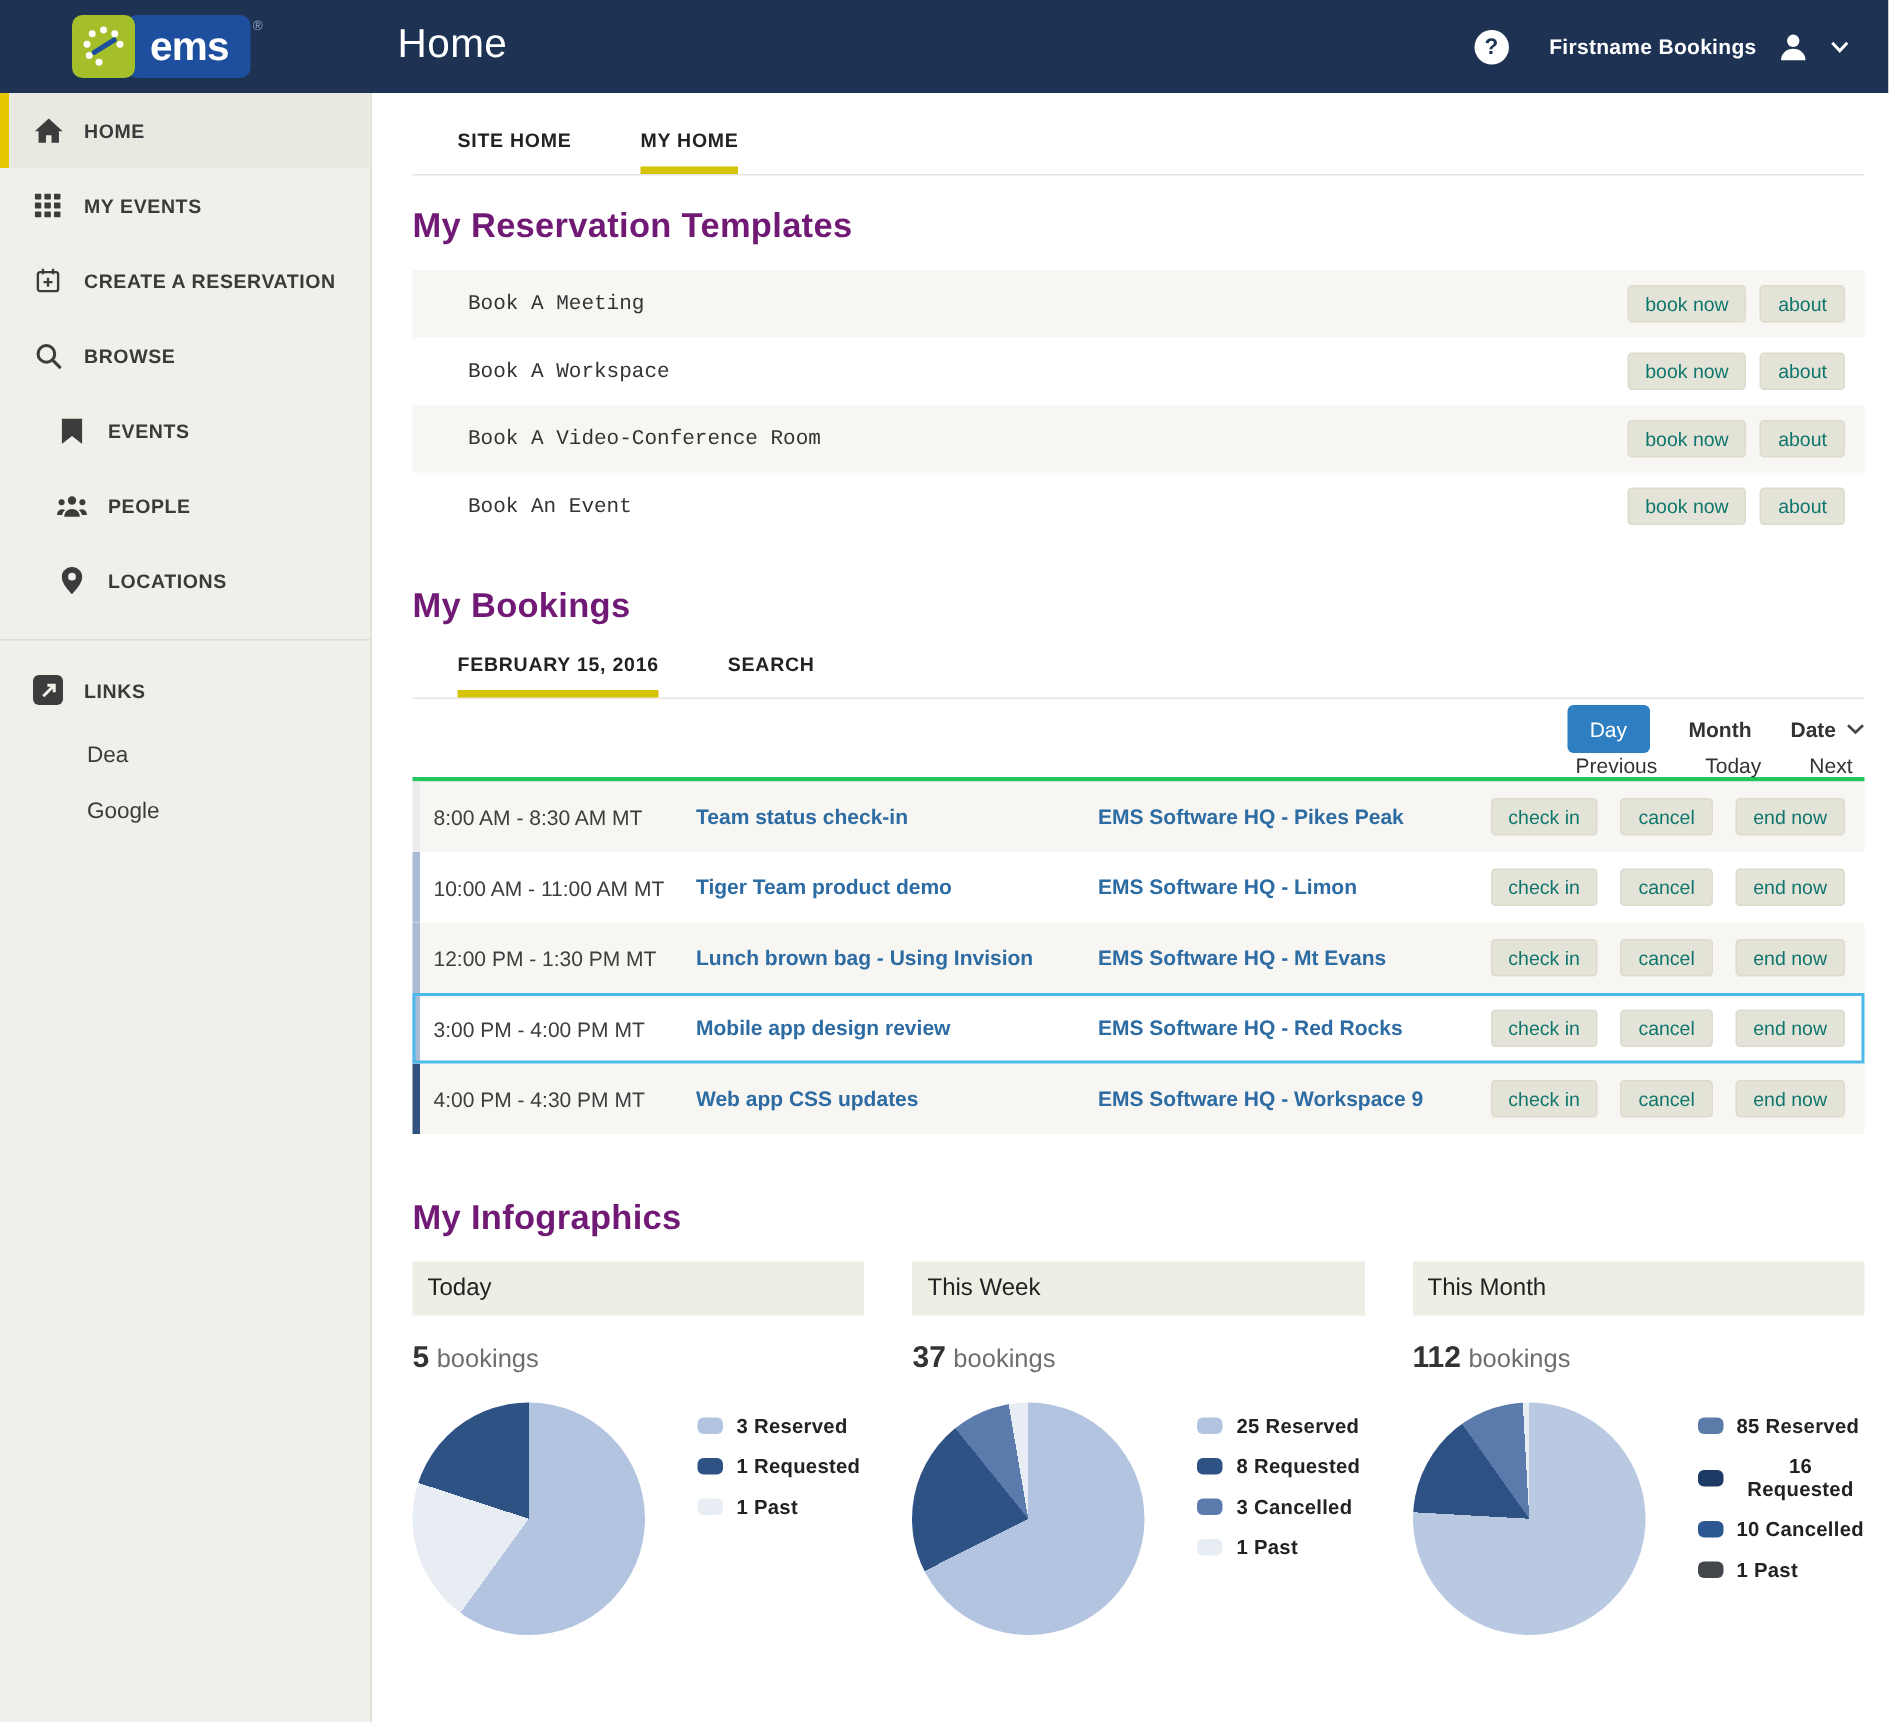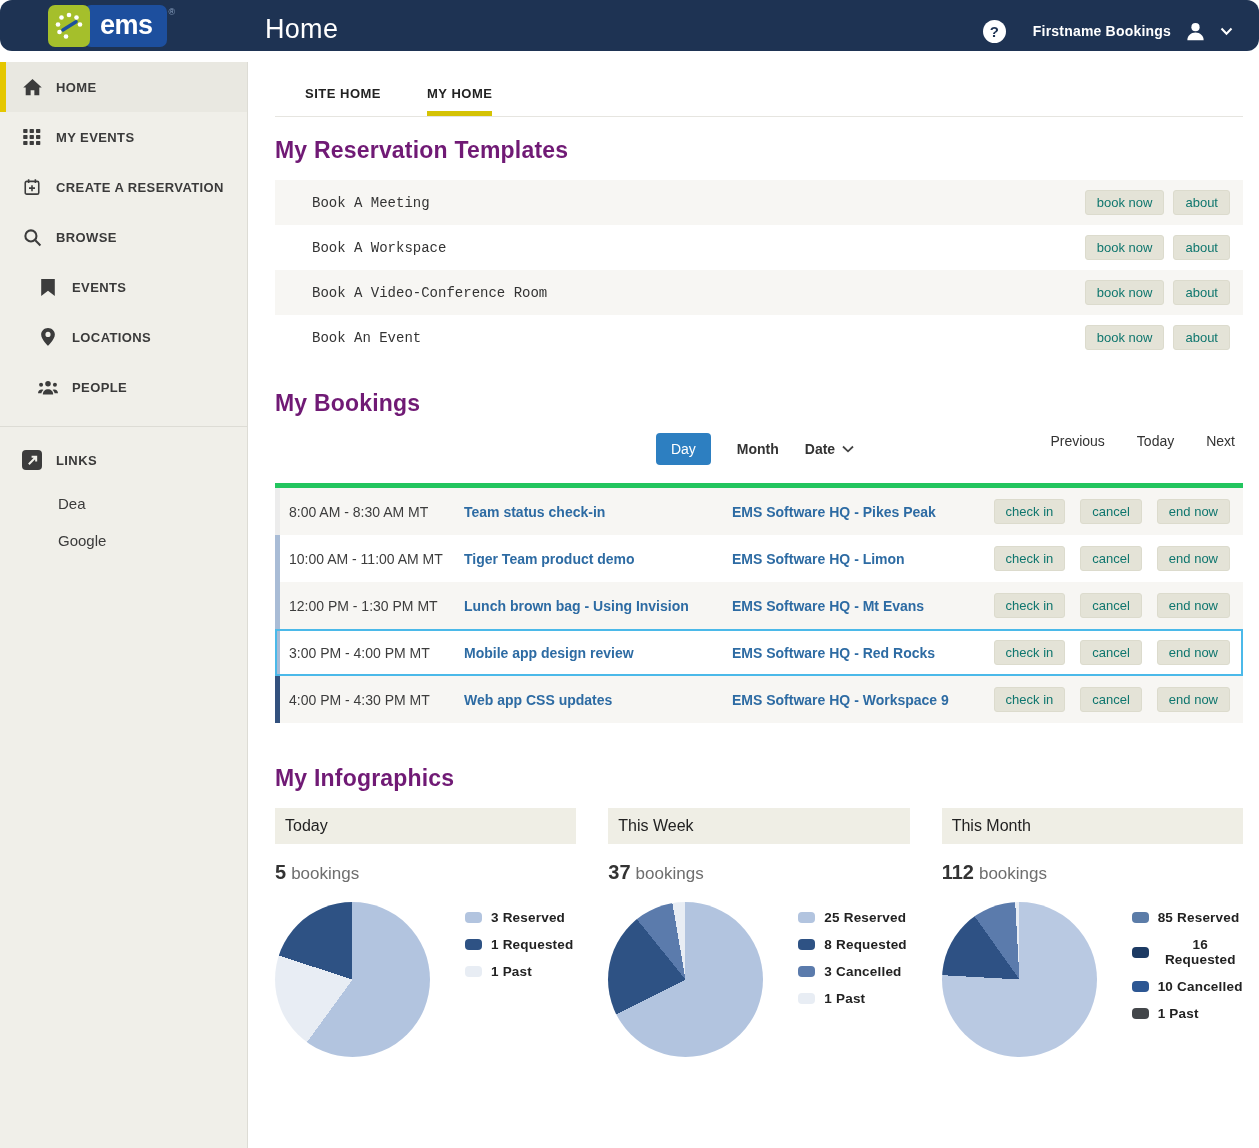--- a/index.html
+++ b/index.html
@@ -1,21 +1,21 @@
 <!DOCTYPE html>
 <html><head>
 <meta charset="utf-8">
 <style>
   * { margin:0; padding:0; box-sizing:border-box; }
   html,body { width:1259px; height:1148px; background:#fff; overflow:hidden;
     font-family:"Liberation Sans", sans-serif; color:#333; }
   .page { position:relative; width:1259px; height:1148px; }
 
   
-  .header { height:51px; background:#1e3353; display:flex; align-items:center; position:relative;border-radius:12px; }
+  .header { height:62px; background:#1e3353; display:flex; align-items:center; position:relative; }
   .logo { display:flex; align-items:flex-start; margin-left:48px; position:relative; }
   .logo-green { width:42px; height:42px; background:#a5bf2b; border-radius:7px; position:relative; z-index:2; display:flex; align-items:center; justify-content:center; }
   .logo-blue { height:42px; background:#1d4f9e; border-radius:7px; margin-left:-6px; padding:0 14px 0 16px; display:flex; align-items:center; }
   .logo-text { color:#fff; font-weight:700; font-size:27px; letter-spacing:-0.5px; line-height:1; }
   .logo-reg { color:#8fa6c5; font-size:9px; margin-left:2px; align-self:flex-start; margin-top:2px; }
   .page-title { position:absolute; left:265px; top:14px; color:#fff; font-size:27px; font-weight:300; letter-spacing:0.3px; }
   .header-right { position:absolute; right:26px; top:0; height:62px; display:flex; align-items:center; gap:13px; }
   .help-circle { width:23px; height:23px; background:#fff; color:#1e3353; border-radius:50%; display:flex; align-items:center; justify-content:center; font-weight:700; font-size:15px; margin-right:14px; cursor:pointer; }
   .user-name { color:#fff; font-size:14px; font-weight:700; letter-spacing:0.2px; }
   .user-icon svg { display:block; }
@@ -42,21 +42,21 @@
 
   
   .tpl-row { display:flex; align-items:center; height:45px; padding-left:37px; }
   .tpl-row:nth-child(odd) { background:#f7f6f3; }
   .tpl-name { font-size:14px; color:#333;font-family:Liberation Mono, monospace; }
   .row-actions { margin-left:auto; margin-right:13px; display:flex; gap:9px; }
   .btn { background:#e4e3d7; border:1px solid #dcdbcd; border-radius:3px; font-family:inherit; font-size:13px; color:#0f766e; padding:4px 11px; cursor:pointer; }
 
   
   .bk-tabs { display:flex; gap:46px; padding:4px 0 0 30px; }
-  .controls { display:flex; align-items:flex-start; height:55px; border-bottom:5px solid #22c55e; }
+  .controls { display:flex; align-items:flex-end; height:55px; border-bottom:3px solid #22c55e;flex-direction:column; }
   .ctl-spacer { flex:1; }
   .ctl-center { display:flex; align-items:center; gap:26px; }
   .day-btn { background:#2d7fc1; color:#fff; border:none; border-radius:4px; font-family:inherit; font-size:14px; padding:8px 15px; cursor:pointer; }
   .ctl-link { font-size:14px; font-weight:600; color:#333; cursor:pointer; display:flex; align-items:center; gap:7px; }
   .ctl-right { flex:1; display:flex; justify-content:flex-end; gap:32px; padding-right:8px; }
   .nav-link { font-size:14px; color:#333; cursor:pointer; }
 
   .bk-row { display:flex; align-items:center; height:47px; position:relative; }
   .bk-row:nth-child(odd) { background:#f7f6f3; }
   .bk-row.selected { background:#fff; outline:2px solid #4bb9e9; outline-offset:-2px; z-index:1; }
@@ -175,39 +175,39 @@
         <div class="nav-item indent">
     <span class="nav-icon">
             <svg width="14" height="17" viewBox="0 0 16 20" fill="currentColor">
               <path d="M0 0h16v20l-8-6.2L0 20z"></path>
             </svg>
           </span>
     <span class="nav-label">EVENTS</span>
   </div>
         <div class="nav-item indent">
     <span class="nav-icon">
-            <svg width="14" height="18" viewBox="0 0 16 21" fill="currentColor">
-              <path d="M8 0C3.6 0 0 3.4 0 7.7 0 13.4 8 21 8 21s8-7.6 8-13.3C16 3.4 12.4 0 8 0zm0 10.5a3 3 0 1 1 0-6 3 3 0 0 1 0 6z"></path>
-            </svg>
-          </span>
-    <span class="nav-label">LOCATIONS</span>
-  </div>
-        <div class="nav-item indent">
-    <span class="nav-icon">
             <svg width="21" height="15" viewBox="0 0 26 18" fill="currentColor">
               <circle cx="13" cy="4" r="3.6"></circle>
               <path d="M6.3 18c0-4 3-6.6 6.7-6.6s6.7 2.6 6.7 6.6z"></path>
               <circle cx="4" cy="5.5" r="2.6"></circle>
               <path d="M0 16.5c0-3 2-5 4.6-5 .9 0 1.8.2 2.5.7-1.6 1.3-2.6 3-2.6 4.3z"></path>
               <circle cx="22" cy="5.5" r="2.6"></circle>
               <path d="M26 16.5c0-3-2-5-4.6-5-.9 0-1.8.2-2.5.7 1.6 1.3 2.6 3 2.6 4.3z"></path>
             </svg>
           </span>
     <span class="nav-label">PEOPLE</span>
   </div>
+        <div class="nav-item indent">
+    <span class="nav-icon">
+            <svg width="14" height="18" viewBox="0 0 16 21" fill="currentColor">
+              <path d="M8 0C3.6 0 0 3.4 0 7.7 0 13.4 8 21 8 21s8-7.6 8-13.3C16 3.4 12.4 0 8 0zm0 10.5a3 3 0 1 1 0-6 3 3 0 0 1 0 6z"></path>
+            </svg>
+          </span>
+    <span class="nav-label">LOCATIONS</span>
+  </div>
       </div>
     <div class="side-divider"></div>
     <div class="nav-item">
       <span class="nav-icon">
         <span class="ext-box">
             <svg width="11" height="11" viewBox="0 0 12 12" fill="none" stroke="#f0efe9" stroke-width="2.2">
               <path d="M2 10 10 2M5 2h5v5"></path>
             </svg>
           </span>
       </span>
@@ -252,20 +252,24 @@
         <div class="tpl-row">
     <span class="tpl-name">Book An Event</span>
     <span class="row-actions">
       <button class="btn book-now">book now</button>
       <button class="btn about">about</button>
     </span>
   </div>
       </div>
 
     <h1 class="sec" style="margin-top:30px;">My Bookings</h1>
+    <div class="tabs bk-tabs" style="border-bottom:1px solid #e6e5e0; padding-top:2px;">
+      <div class="tab active">FEBRUARY 15, 2016</div>
+      <div class="tab">SEARCH</div>
+    </div>
 
     <div class="controls">
       <div class="ctl-spacer"></div>
       <div class="ctl-center">
         <button class="day-btn">Day</button>
         <span class="ctl-link">Month</span>
         <span class="ctl-link">
           <span>Date</span>
           <svg width="12" height="8" viewBox="0 0 12 8" fill="none" stroke="#444" stroke-width="1.8">
               <path d="M1 1.5 6 6.3 11 1.5"></path>

